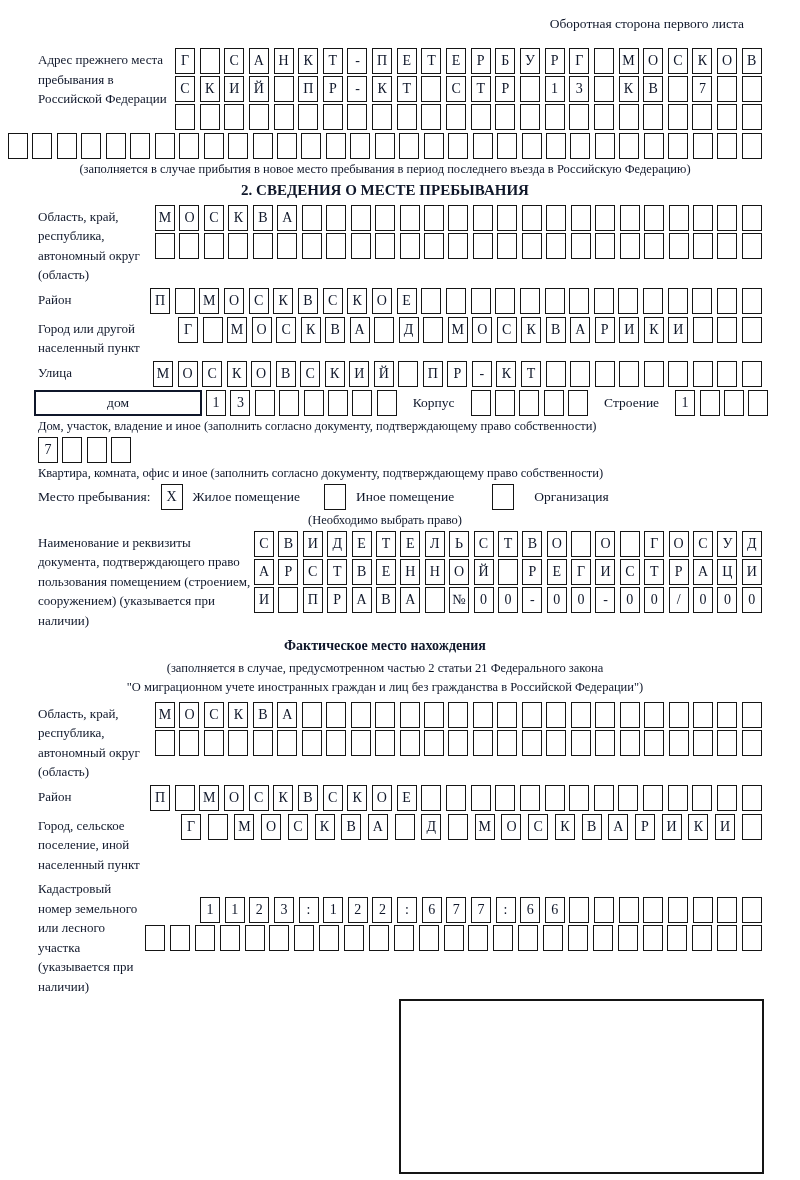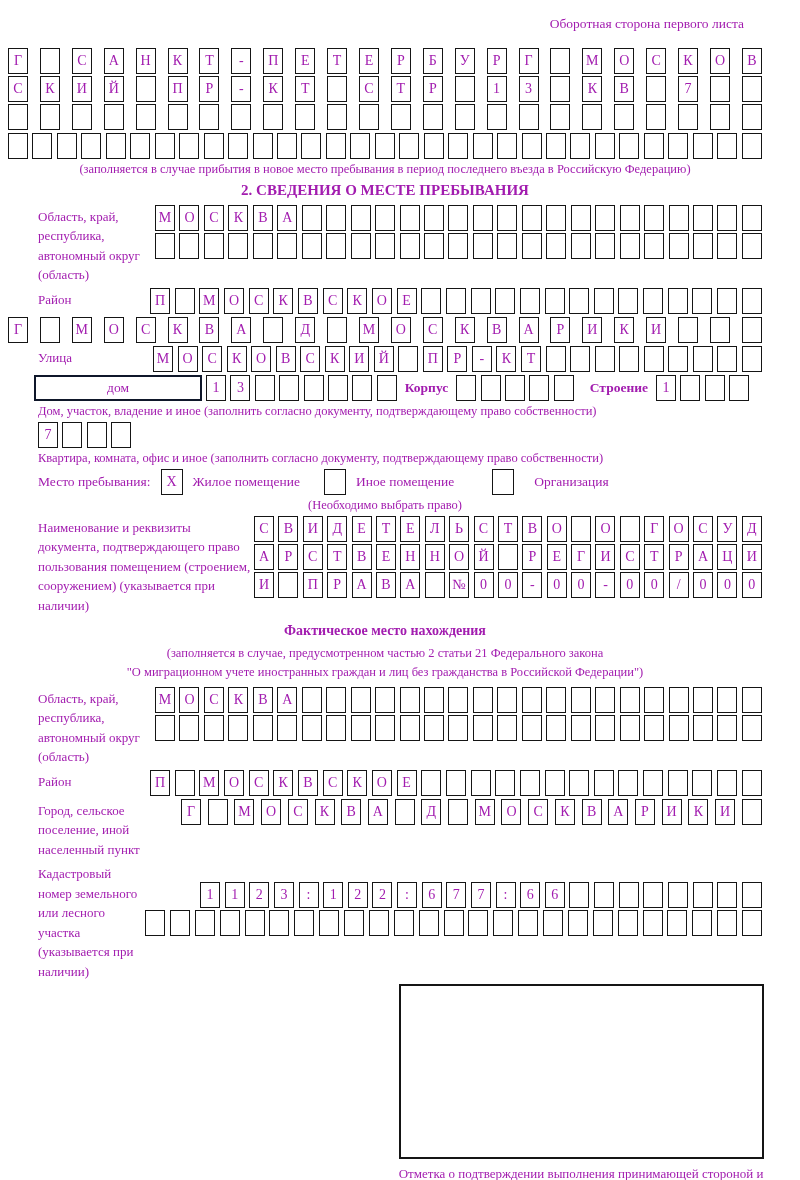--- a/index.html
+++ b/index.html
@@ -1,53 +1,54 @@
 <!DOCTYPE html>
 <html><head>
 <meta charset="utf-8">
 <style>
   html,body{margin:0;padding:0;background:#fff;}
   .page{width:800px;height:1180px;box-sizing:border-box;padding:0 38px 0 8px;
-        font-family:"Liberation Serif","DejaVu Serif",serif;color:#a21caf;background:#fff;overflow:hidden;}
+        font-family:"Liberation Serif","DejaVu Serif",serif;color:#0f172a;background:#fff;overflow:hidden;}
   .header-note{text-align:right;font-size:13.5px;padding-top:16px;margin-bottom:16px;margin-right:18px;}
   .field{display:flex;margin-bottom:3px;}
   .label{flex-shrink:0;box-sizing:border-box;padding-left:30px;padding-top:2px;
          font-size:13px;line-height:1.5;}
   .lines{flex:1;display:flex;flex-direction:column;gap:2px;}
   .cells{display:flex;justify-content:space-between;min-height:26px;}
   .cell{width:20px;height:26px;border:1.5px solid #151515;box-sizing:border-box;flex-shrink:0;
         display:flex;align-items:center;justify-content:center;font-size:14px;}
   .cells.inline{justify-content:flex-start;gap:4.4px;flex:none;}
   .full{margin-top:2px;margin-bottom:2px;}
   .note{font-size:12.5px;margin:2px 0 2px 0;line-height:1.35;}
   .note.left{margin-left:30px;}
   .center{text-align:center;}
   .title{text-align:center;font-weight:bold;font-size:15px;margin:4px 0 6px 0;}
   .subtitle{text-align:center;font-weight:bold;font-size:14px;margin:8px 0 6px 0;font-family:Liberation Serif, serif;}
   .hrow{display:flex;align-items:center;margin-left:26px;margin-bottom:2px;}
   .named-box{height:26px;border:2px solid #0f172a;box-sizing:border-box;flex-shrink:0;
              display:flex;align-items:center;justify-content:center;font-size:13.5px;}
-  .inline-label{font-size:13.5px;margin:0 8px;white-space:nowrap;font-weight:bold;}
+  .inline-label{font-size:13.5px;margin:0 16px;white-space:nowrap;}
   .stay{display:flex;align-items:center;margin-left:30px;margin-bottom:2px;font-size:13.5px;}
   .cb{width:22px;height:26px;border:1.5px solid #151515;box-sizing:border-box;flex-shrink:0;
       display:flex;align-items:center;justify-content:center;font-size:14px;margin:0 10px;}
   .stay .opt{margin-right:14px;}
   .offset-lines{margin-top:20px;}
   .stamp-wrap{margin-left:391px;width:365px;margin-top:2px;}
   .stamp-box{width:365px;height:175px;border:2px solid #151515;box-sizing:border-box;}
   .stamp-caption{width:440px;margin:5px 0 0 -38px;text-align:center;font-size:13px;line-height:1.5;}
 </style>
 </head>
 <body>
 
 <div class="page">
 
   <div class="header-note">Оборотная сторона первого листа</div>
 
   <div class="field">
+    <div class="label" style="width:167px;">Адрес прежнего места пребывания в Российской Федерации</div>
     <div class="lines">
       <div class="cells">
           <span class="cell">Г</span>
           <span class="cell"></span>
           <span class="cell">С</span>
           <span class="cell">А</span>
           <span class="cell">Н</span>
           <span class="cell">К</span>
           <span class="cell">Т</span>
           <span class="cell">-</span>
@@ -246,20 +247,21 @@
           <span class="cell"></span>
           <span class="cell"></span>
           <span class="cell"></span>
           <span class="cell"></span>
           <span class="cell"></span>
         </div>
     </div>
   </div>
 
   <div class="field">
+    <div class="label" style="width:170px;">Город или другой населенный пункт</div>
     <div class="lines">
       <div class="cells">
           <span class="cell">Г</span>
           <span class="cell"></span>
           <span class="cell">М</span>
           <span class="cell">О</span>
           <span class="cell">С</span>
           <span class="cell">К</span>
           <span class="cell">В</span>
           <span class="cell">А</span>

